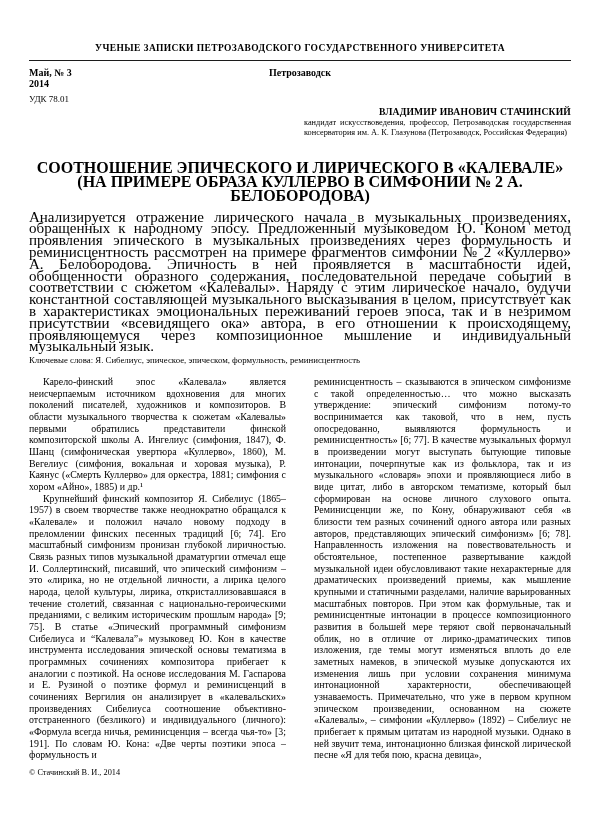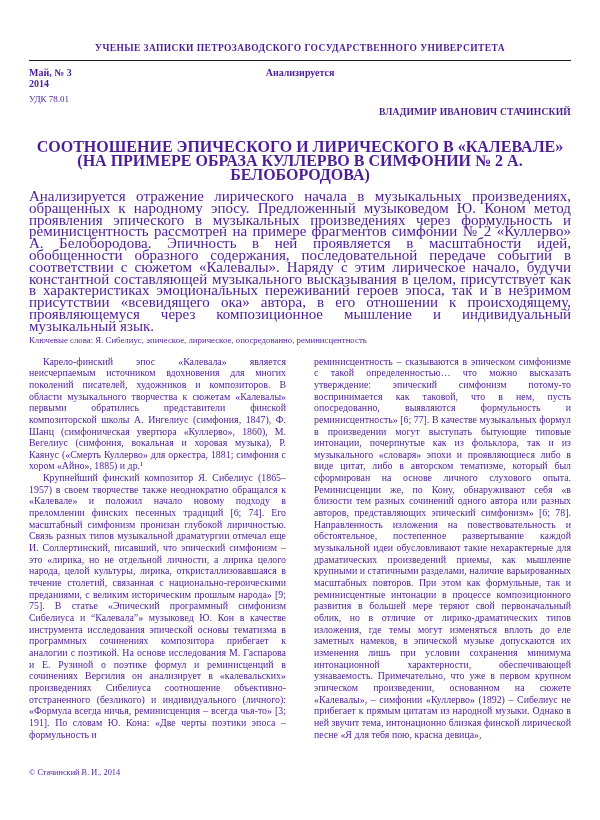--- a/index.html
+++ b/index.html
@@ -2,21 +2,21 @@
 <html><head>
 <meta charset="utf-8">
 <style>
   html,body{margin:0;padding:0;background:#e8e8e8;}
   .page{
     position:relative;
     width:600px;height:820px;
     margin:0 auto;
     background:#ffffff;
     font-family:"Liberation Serif","DejaVu Serif",serif;
-    color:#4c1d95;
+    color:#000000;
     overflow:hidden;
     box-sizing:border-box;
     padding:0 29px;
   }
   
   .journal-title{
     margin-top:43px;
     text-align:center;
     font-weight:bold;
     font-size:9.5px;
@@ -115,38 +115,39 @@
 <body>
 
 <div class="page">
 
   <div class="journal-title">УЧЕНЫЕ ЗАПИСКИ ПЕТРОЗАВОДСКОГО ГОСУДАРСТВЕННОГО УНИВЕРСИТЕТА</div>
 
   <hr class="header-rule">
 
   <div class="issue-row">
     <span>Май, № 3</span>
-    <span class="center">Анализируется</span>
+    <span class="center">Петрозаводск</span>
     <span>2014</span>
   </div>
 
   <div class="udk">УДК 78.01</div>
 
   <div class="author-block">
     <div class="author-name">ВЛАДИМИР ИВАНОВИЧ СТАЧИНСКИЙ</div>
+    <div class="author-affiliation">кандидат искусствоведения, профессор, Петрозаводская государственная консерватория им. А. К. Глазунова (Петрозаводск, Российская Федерация)</div>
   </div>
 
   <div class="article-title">
     <div>СООТНОШЕНИЕ ЭПИЧЕСКОГО И ЛИРИЧЕСКОГО В «КАЛЕВАЛЕ»</div>
     <div>(НА ПРИМЕРЕ ОБРАЗА КУЛЛЕРВО В СИМФОНИИ № 2 А. БЕЛОБОРОДОВА)</div>
   </div>
 
   <div class="abstract">Анализируется отражение лирического начала в музыкальных произведениях, обращенных к народному эпосу. Предложенный музыковедом Ю. Коном метод проявления эпического в музыкальных произведениях через формульность и реминисцентность рассмотрен на примере фрагментов симфонии № 2 «Куллерво» А. Белобородова. Эпичность в ней проявляется в масштабности идей, обобщенности образного содержания, последовательной передаче событий в соответствии с сюжетом «Калевалы». Наряду с этим лирическое начало, будучи константной составляющей музыкального высказывания в целом, присутствует как в характеристиках эмоциональных переживаний героев эпоса, так и в незримом присутствии «всевидящего ока» автора, в его отношении к происходящему, проявляющемуся через композиционное мышление и индивидуальный музыкальный язык.</div>
 
-  <div class="keywords">Ключевые слова: Я. Сибелиус, эпическое, лирическое, опосредованно, реминисцентность</div>
+  <div class="keywords">Ключевые слова: Я. Сибелиус, эпическое, эпическом, формульность, реминисцентность</div>
 
   <div class="columns">
     <div class="col">
       <p class="indent">Карело-финский эпос «Калевала» является неисчерпаемым источником вдохновения для многих поколений писателей, художников и композиторов. В области музыкального творчества к сюжетам «Калевалы» первыми обратились представители финской композиторской школы А. Ингелиус (симфония, 1847), Ф. Шанц (симфоническая увертюра «Куллерво», 1860), М. Вегелиус (симфония, вокальная и хоровая музыка), Р. Каянус («Смерть Куллерво» для оркестра, 1881; симфония с хором «Айно», 1885) и др.¹</p>
       <p class="indent">Крупнейший финский композитор Я. Сибелиус (1865–1957) в своем творчестве также неоднократно обращался к «Калевале» и положил начало новому подходу в преломлении финских песенных традиций [6; 74]. Его масштабный симфонизм пронизан глубокой лиричностью. Связь разных типов музыкальной драматургии отмечал еще И. Соллертинский, писавший, что эпический симфонизм – это «лирика, но не отдельной личности, а лирика целого народа, целой культуры, лирика, откристаллизовавшаяся в течение столетий, связанная с национально-героическими преданиями, с великим историческим прошлым народа» [9; 75]. В статье «Эпический программный симфонизм Сибелиуса и “Калевала”» музыковед Ю. Кон в качестве инструмента исследования эпической основы тематизма в программных сочинениях композитора прибегает к аналогии с поэтикой. На основе исследования М. Гаспарова и Е. Рузиной о поэтике формул и реминисценций в сочинениях Вергилия он анализирует в «калевальских» произведениях Сибелиуса соотношение объективно-отстраненного (безликого) и индивидуального (личного): «Формула всегда ничья, реминисценция – всегда чья-то» [3; 191]. По словам Ю. Кона: «Две черты поэтики эпоса – формульность и</p>
     </div>
     <div class="col">
       <p>реминисцентность – сказываются в эпическом симфонизме с такой определенностью… что можно высказать утверждение: эпический симфонизм потому-то воспринимается как таковой, что в нем, пусть опосредованно, выявляются формульность и реминисцентность» [6; 77]. В качестве музыкальных формул в произведении могут выступать бытующие типовые интонации, почерпнутые как из фольклора, так и из музыкального «словаря» эпохи и проявляющиеся либо в виде цитат, либо в авторском тематизме, который был сформирован на основе личного слухового опыта. Реминисценции же, по Кону, обнаруживают себя «в близости тем разных сочинений одного автора или разных авторов, представляющих эпический симфонизм» [6; 78]. Направленность изложения на повествовательность и обстоятельное, постепенное развертывание каждой музыкальной идеи обусловливают такие нехарактерные для драматических произведений приемы, как мышление крупными и статичными разделами, наличие варьированных масштабных повторов. При этом как формульные, так и реминисцентные интонации в процессе композиционного развития в большей мере теряют свой первоначальный облик, но в отличие от лирико-драматических типов изложения, где темы могут изменяться вплоть до еле заметных намеков, в эпической музыке допускаются их изменения лишь при условии сохранения минимума интонационной характерности, обеспечивающей узнаваемость. Примечательно, что уже в первом крупном эпическом произведении, основанном на сюжете «Калевалы», – симфонии «Куллерво» (1892) – Сибелиус не прибегает к прямым цитатам из народной музыки. Однако в ней звучит тема, интонационно близкая финской лирической песне «Я для тебя пою, красна девица»,</p>
     </div>
   </div>

